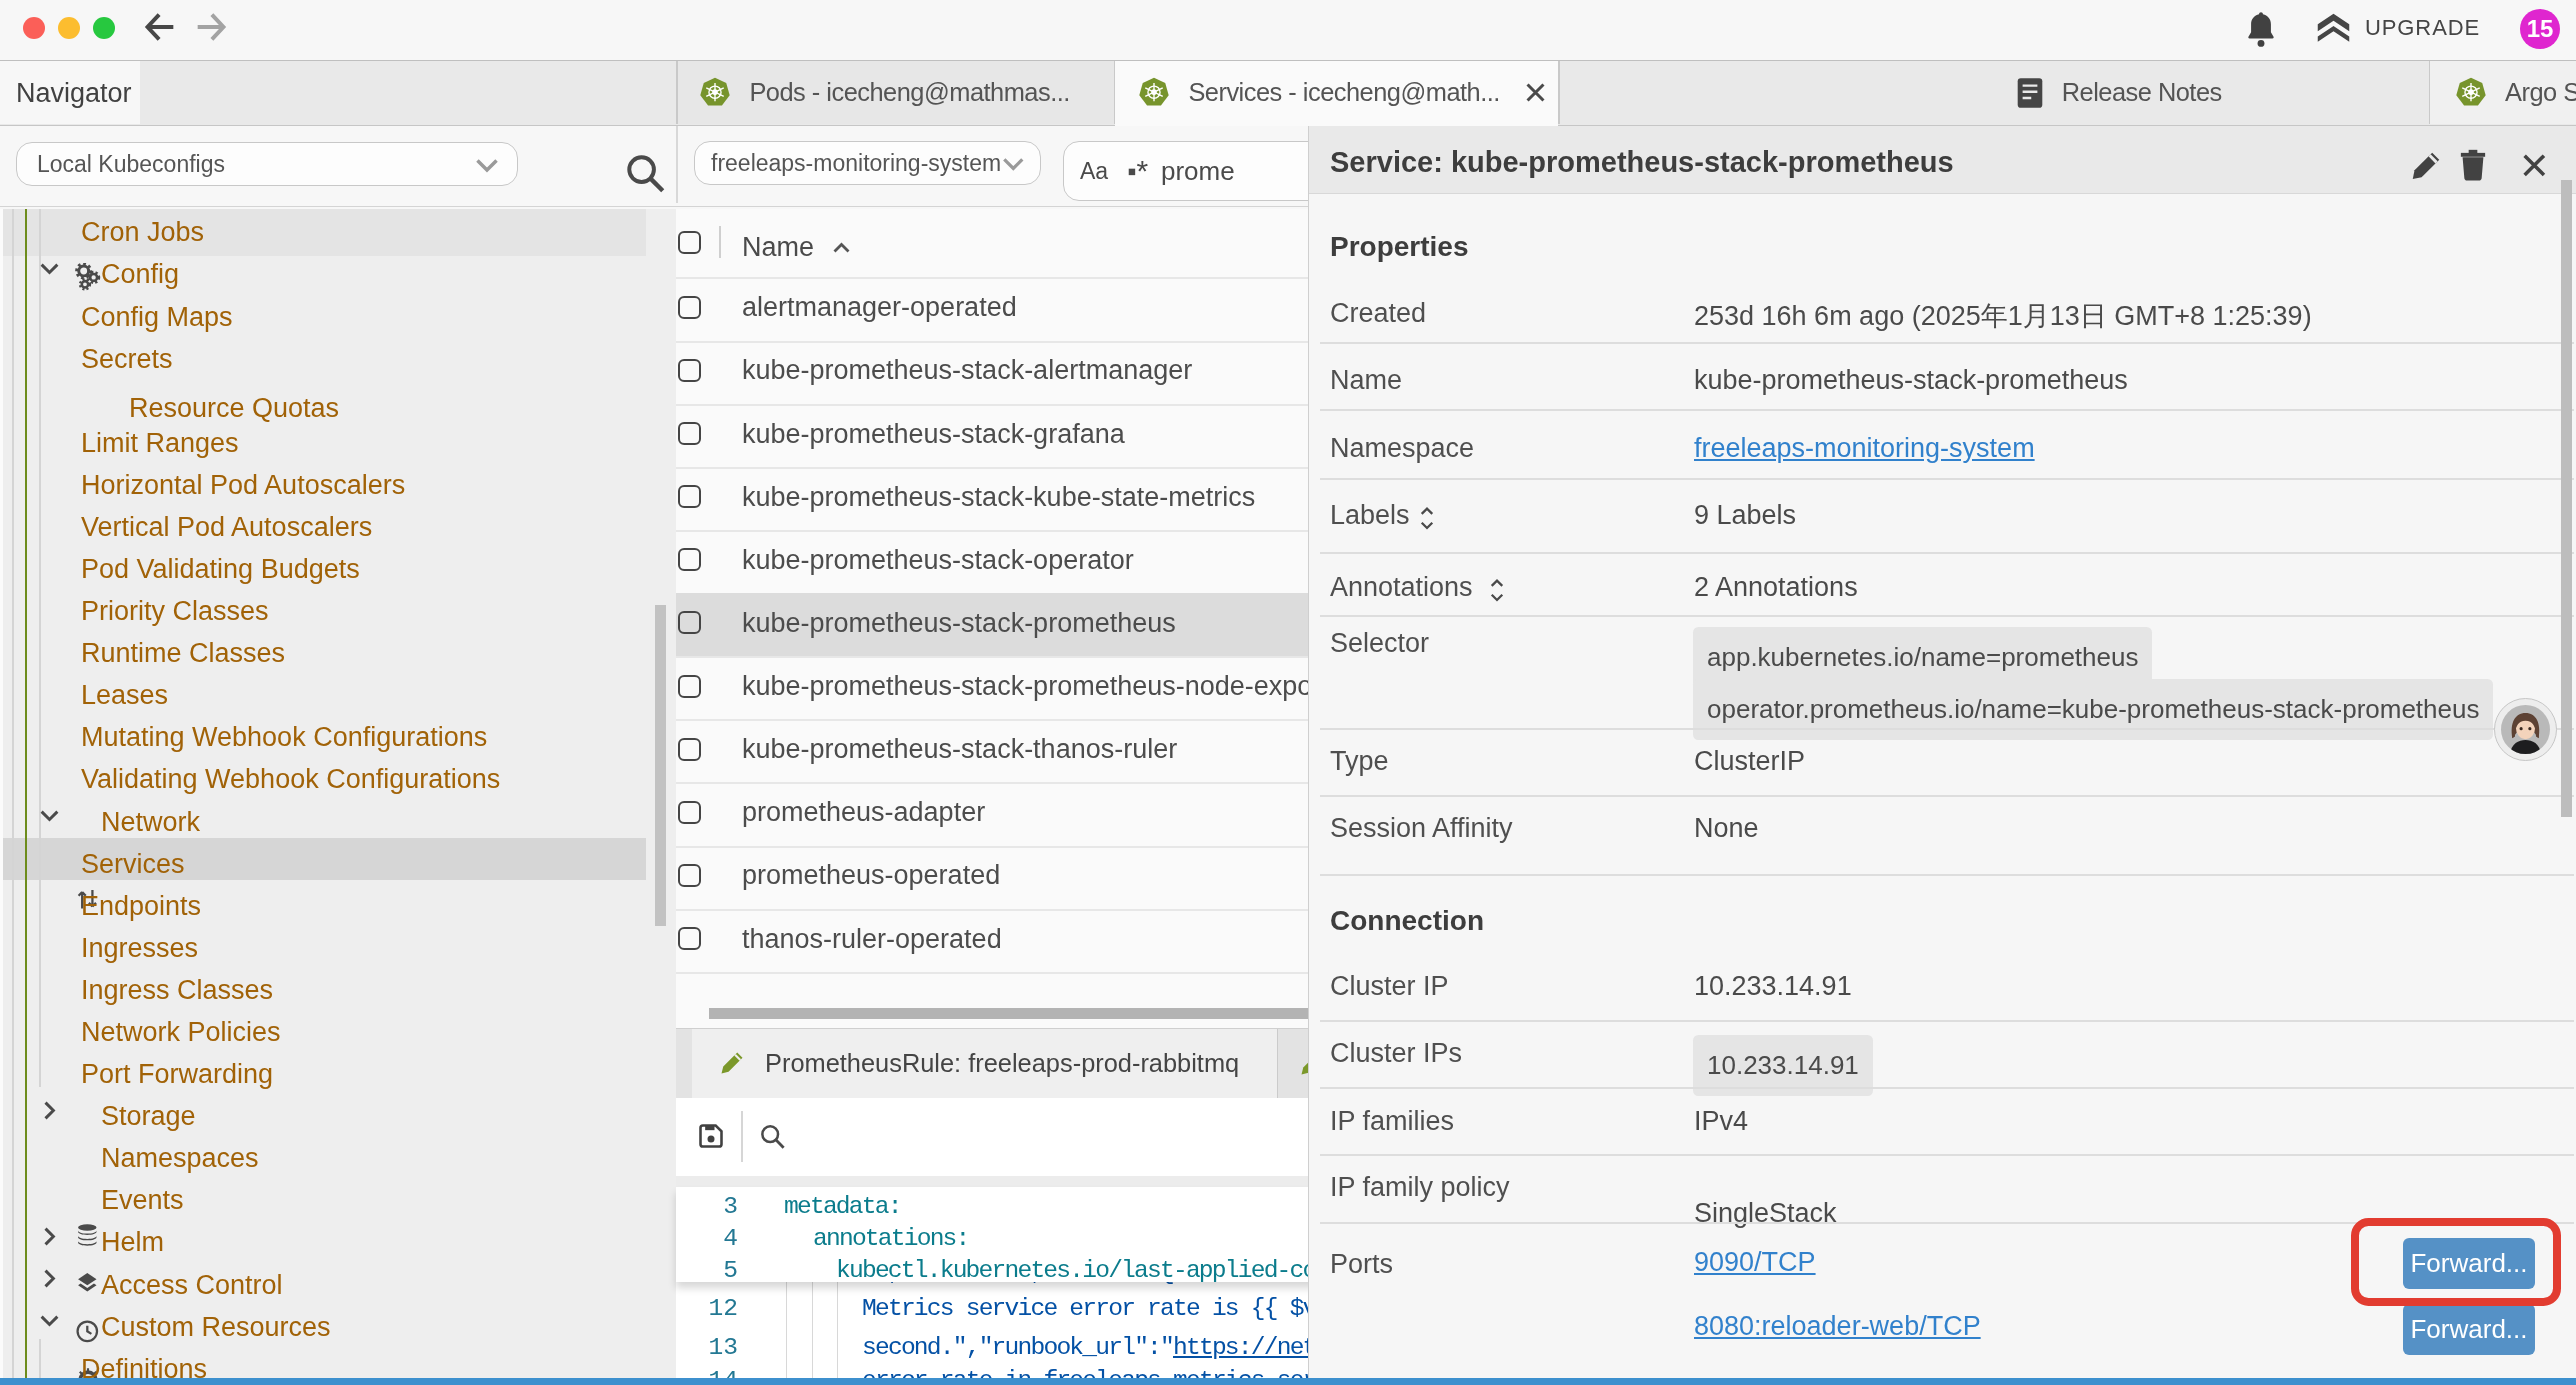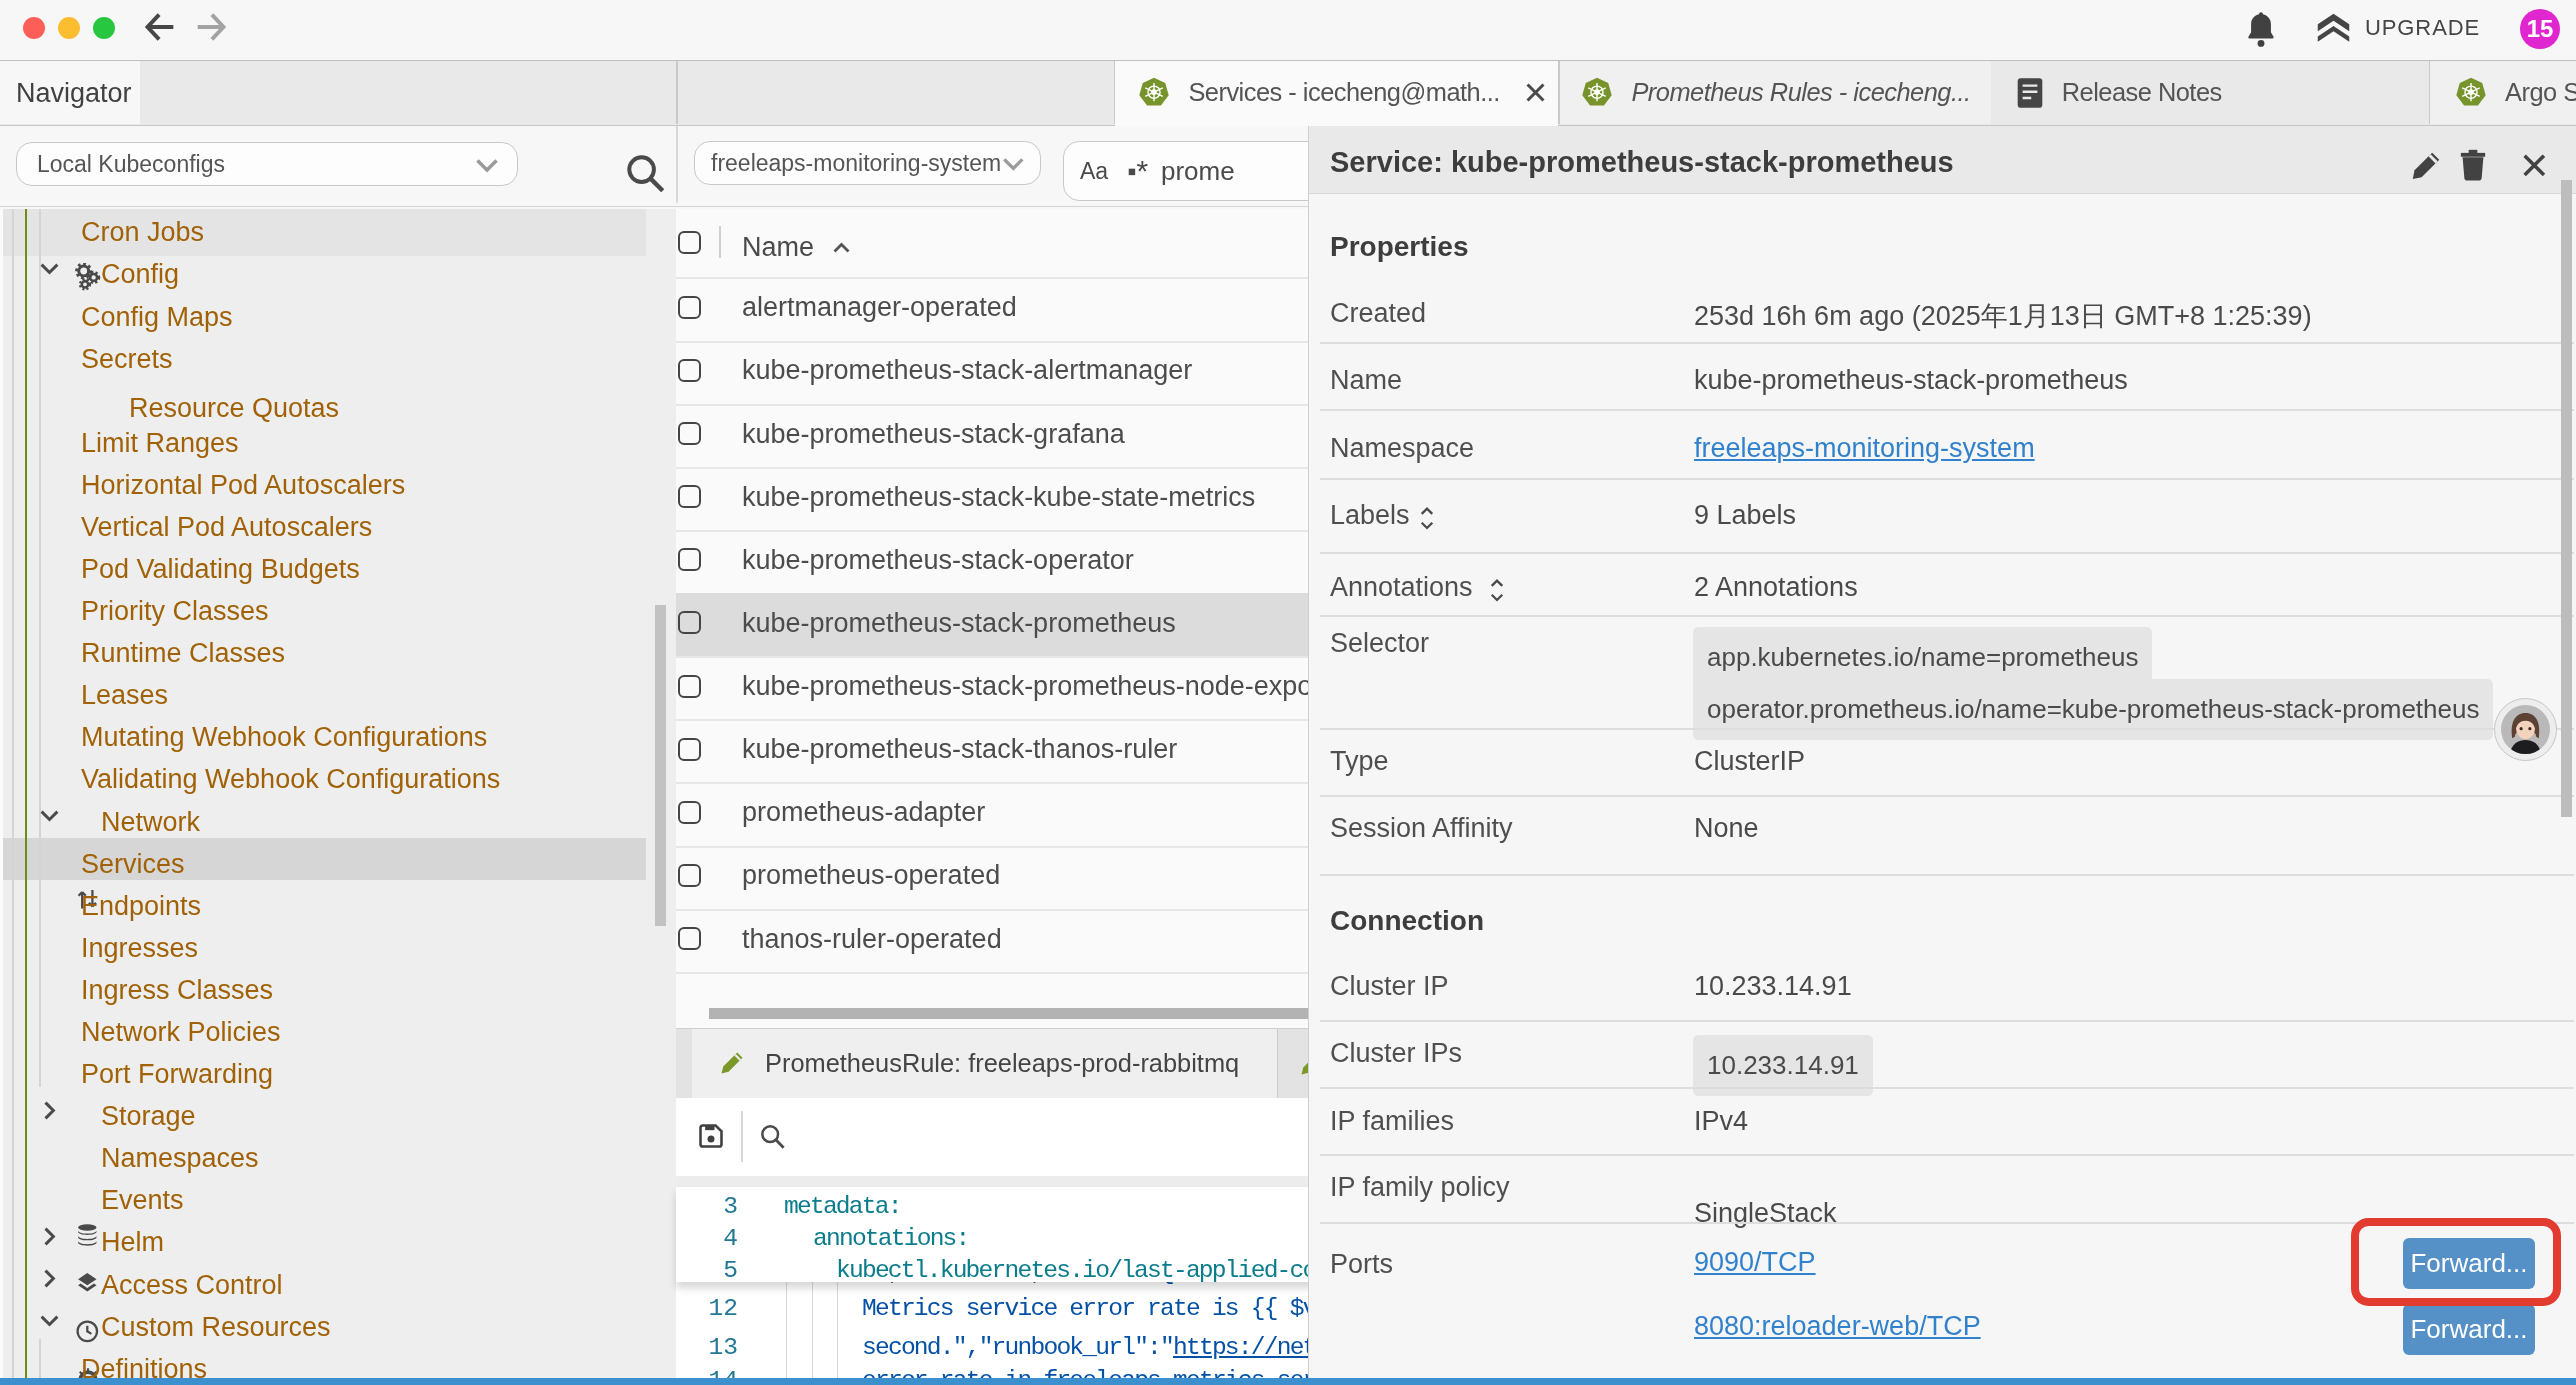--- a/index.html
+++ b/index.html
@@ -75,48 +75,48 @@
       <path d="M2 30 L20 18 L38 30 L38 36 L20 24 L2 36 Z" fill="#454545"></path>
     </svg>
   <div class="abs" style="left:2365px; top:15px; font-size:22px; letter-spacing:0.9px; color:#454545;">UPGRADE</div>
   <div class="abs" style="left:2520px; top:8.8px; width:40px; height:40px; border-radius:50%; background:#df26cf; color:#fff; font-size:24px; font-weight:bold; display:flex; align-items:center; justify-content:center;">15</div>
 </div>
 
 <div id="tabstrip" class="abs">
   <div class="abs" style="left:0; top:0; width:140px; height:63px; background:#f7f7f7;"></div>
   <div class="abs" style="left:16px; top:16.7px; font-size:27px; color:#414141;">Navigator</div>
   <div class="tabdiv" style="left:676px;"></div>
+  <div class="tab" style="left:678px; width:436px; background:#e7e7e7; padding-left:21px;">
+    <svg width="32" height="32" viewBox="0 0 37 37">
+        <polygon points="18.5,1 31.5,7 35.5,21 26.5,33 10.5,33 1.5,21 5.5,7" fill="#77942c"></polygon>
+        <g stroke="#fff" stroke-width="1.6" fill="none">
+          <circle cx="18.5" cy="17.5" r="7"></circle>
+          <circle cx="18.5" cy="17.5" r="2.4" fill="#fff"></circle>
+          <path d="M18.5 7 V28 M8.4 12.5 L28.6 22.5 M8.4 22.5 L28.6 12.5"></path>
+        </g>
+      </svg>
+    <span style="margin-left:18.4px;">Pods - icecheng@mathmas...</span>
+  </div>
   <div class="tabdiv" style="left:1114px;"></div>
   <div class="abs" style="left:1115px; top:0; width:443px; height:67px; background:#fafafa;"></div>
   <div class="tab" style="left:1115px; width:443px; padding-left:23px;">
     <svg width="32" height="32" viewBox="0 0 37 37">
         <polygon points="18.5,1 31.5,7 35.5,21 26.5,33 10.5,33 1.5,21 5.5,7" fill="#77942c"></polygon>
         <g stroke="#fff" stroke-width="1.6" fill="none">
           <circle cx="18.5" cy="17.5" r="7"></circle>
           <circle cx="18.5" cy="17.5" r="2.4" fill="#fff"></circle>
           <path d="M18.5 7 V28 M8.4 12.5 L28.6 22.5 M8.4 22.5 L28.6 12.5"></path>
         </g>
       </svg>
     <span style="margin-left:18.4px;">Services - icecheng@math...</span>
     <svg width="23" height="23" viewBox="0 0 26 26" style="margin-left:24.6px;">
         <path d="M4 4 L22 22 M22 4 L4 22" stroke="#4a4a4a" stroke-width="3.4"></path>
       </svg>
   </div>
   <div class="tabdiv" style="left:1558px;"></div>
-  <div class="tab" style="left:1560px; width:431px; background:#f0f0f0; padding-left:21px; font-style:italic;">
-    <svg width="32" height="32" viewBox="0 0 37 37">
-        <polygon points="18.5,1 31.5,7 35.5,21 26.5,33 10.5,33 1.5,21 5.5,7" fill="#77942c"></polygon>
-        <g stroke="#fff" stroke-width="1.6" fill="none">
-          <circle cx="18.5" cy="17.5" r="7"></circle>
-          <circle cx="18.5" cy="17.5" r="2.4" fill="#fff"></circle>
-          <path d="M18.5 7 V28 M8.4 12.5 L28.6 22.5 M8.4 22.5 L28.6 12.5"></path>
-        </g>
-      </svg>
-    <span style="margin-left:18.4px;">Prometheus Rules - icecheng...</span>
-  </div>
   <div class="tab" style="left:1993px; width:436px; background:#e9e9e9; padding-left:22px;">
     <svg width="30" height="32" viewBox="0 0 24 26">
         <rect x="2" y="1" width="20" height="24" rx="2.5" fill="#454545"></rect>
         <g stroke="#e9e9e9" stroke-width="2">
           <path d="M6 7 H18 M6 12 H18 M6 17 H13"></path>
         </g>
       </svg>
     <span style="margin-left:16.7px;">Release Notes</span>
   </div>
   <div class="tabdiv" style="left:2429px;"></div>

